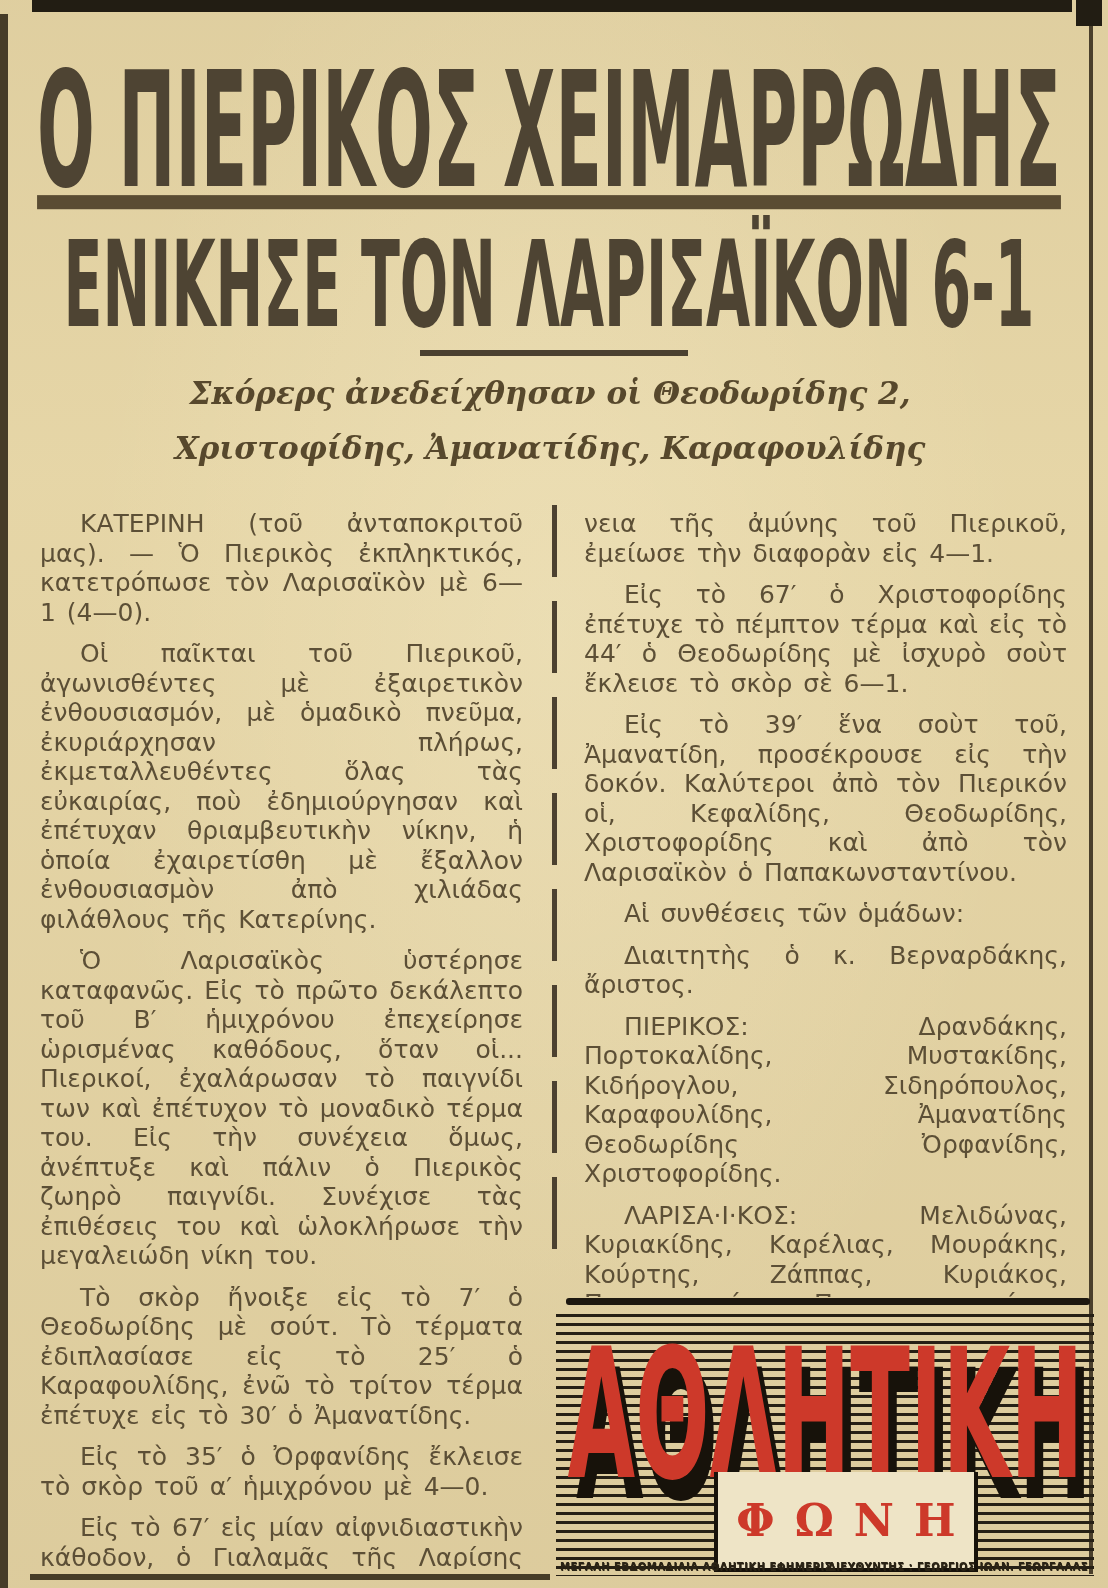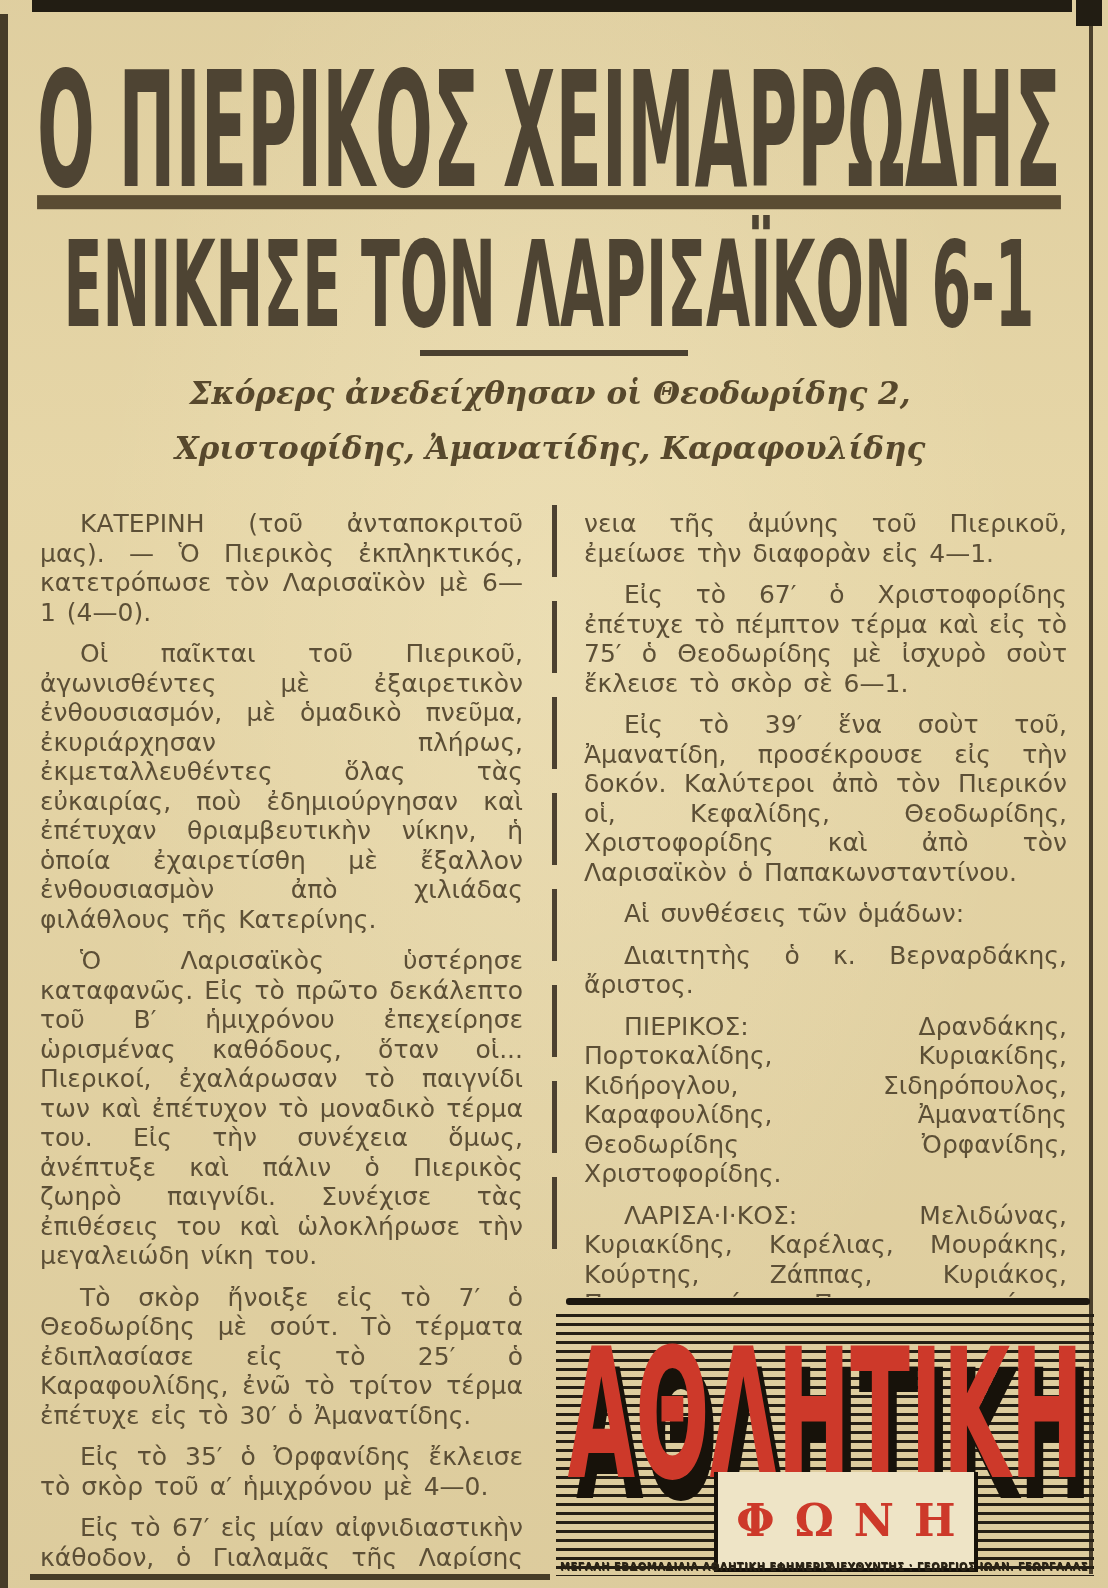--- a/index.html
+++ b/index.html
@@ -101,25 +101,25 @@
     <p>Ὁ Λαρισαϊκὸς ὑστέρησε καταφανῶς. Εἰς τὸ πρῶτο δεκάλεπτο τοῦ Β′ ἡμιχρόνου ἐπεχείρησε ὡρισμένας καθόδους, ὅταν οἱ... Πιερικοί, ἐχαλάρωσαν τὸ παιγνίδι των καὶ ἐπέτυχον τὸ μοναδικὸ τέρμα του. Εἰς τὴν συνέχεια ὅμως, ἀνέπτυξε καὶ πάλιν ὁ Πιερικὸς ζωηρὸ παιγνίδι. Συνέχισε τὰς ἐπιθέσεις του καὶ ὡλοκλήρωσε τὴν μεγαλειώδη νίκη του.</p>
     <p>Τὸ σκὸρ ἤνοιξε εἰς τὸ 7′ ὁ Θεοδωρίδης μὲ σούτ. Τὸ τέρματα ἐδιπλασίασε εἰς τὸ 25′ ὁ Καραφουλίδης, ἐνῶ τὸ τρίτον τέρμα ἐπέτυχε εἰς τὸ 30′ ὁ Ἀμανατίδης.</p>
     <p>Εἰς τὸ 35′ ὁ Ὀρφανίδης ἔκλεισε τὸ σκὸρ τοῦ α′ ἡμιχρόνου μὲ 4—0.</p>
     <p>Εἰς τὸ 67′ εἰς μίαν αἰφνιδιαστικὴν κάθοδον, ὁ Γιαλαμᾶς τῆς Λαρίσης ἐκμεταλλευθεὶς ἀδρά-</p>
   </div>
 
   <div class="column-divider"></div>
 
   <div class="col col-right">
     <p class="cont">νεια τῆς ἀμύνης τοῦ Πιερικοῦ, ἐμείωσε τὴν διαφορὰν εἰς 4—1.</p>
-    <p>Εἰς τὸ 67′ ὁ Χριστοφορίδης ἐπέτυχε τὸ πέμπτον τέρμα καὶ εἰς τὸ 75′ ὁ Θεοδωρίδης μὲ ἰσχυρὸ σοὺτ ἔκλεισε τὸ σκὸρ σὲ 6—1.</p>
+    <p>Εἰς τὸ 67′ ὁ Χριστοφορίδης ἐπέτυχε τὸ πέμπτον τέρμα καὶ εἰς τὸ 44′ ὁ Θεοδωρίδης μὲ ἰσχυρὸ σοὺτ ἔκλεισε τὸ σκὸρ σὲ 6—1.</p>
     <p>Εἰς τὸ 39′ ἕνα σοὺτ τοῦ, Ἀμανατίδη, προσέκρουσε εἰς τὴν δοκόν. Καλύτεροι ἀπὸ τὸν Πιερικόν οἱ, Κεφαλίδης, Θεοδωρίδης, Χριστοφορίδης καὶ ἀπὸ τὸν Λαρισαϊκὸν ὁ Παπακωνσταντίνου.</p>
     <p>Αἱ συνθέσεις τῶν ὁμάδων:</p>
     <p>Διαιτητὴς ὁ κ. Βερναρδάκης, ἄριστος.</p>
-    <p>ΠΙΕΡΙΚΟΣ: Δρανδάκης, Πορτοκαλίδης, Κυριακίδης, Κιδήρογλου, Σιδηρόπουλος, Καραφουλίδης, Ἀμανατίδης Θεοδωρίδης Ὀρφανίδης, Χριστοφορίδης.</p>
+    <p>ΠΙΕΡΙΚΟΣ: Δρανδάκης, Πορτοκαλίδης, Μυστακίδης, Κιδήρογλου, Σιδηρόπουλος, Καραφουλίδης, Ἀμανατίδης Θεοδωρίδης Ὀρφανίδης, Χριστοφορίδης.</p>
     <p>ΛΑΡΙΣΑ·Ι·ΚΟΣ: Μελιδώνας, Κυριακίδης, Καρέλιας, Μουράκης, Κούρτης, Ζάππας, Κυριάκος, Παπαγεωργίου, Παπακωνσταντίνου, Γιαλαμᾶς, Χατζῆς.</p>
     <div class="byline">ΚΕΣΓΥΡΟΠΟΥΛΟΣ</div>
   </div>
 
   <div class="left-bottom-rule"></div>
 
   <div class="masthead-rule"></div>
   <div class="masthead">
     <div class="masthead-title">
       <span>ΑΘΛΗΤΙΚΗ</span>

